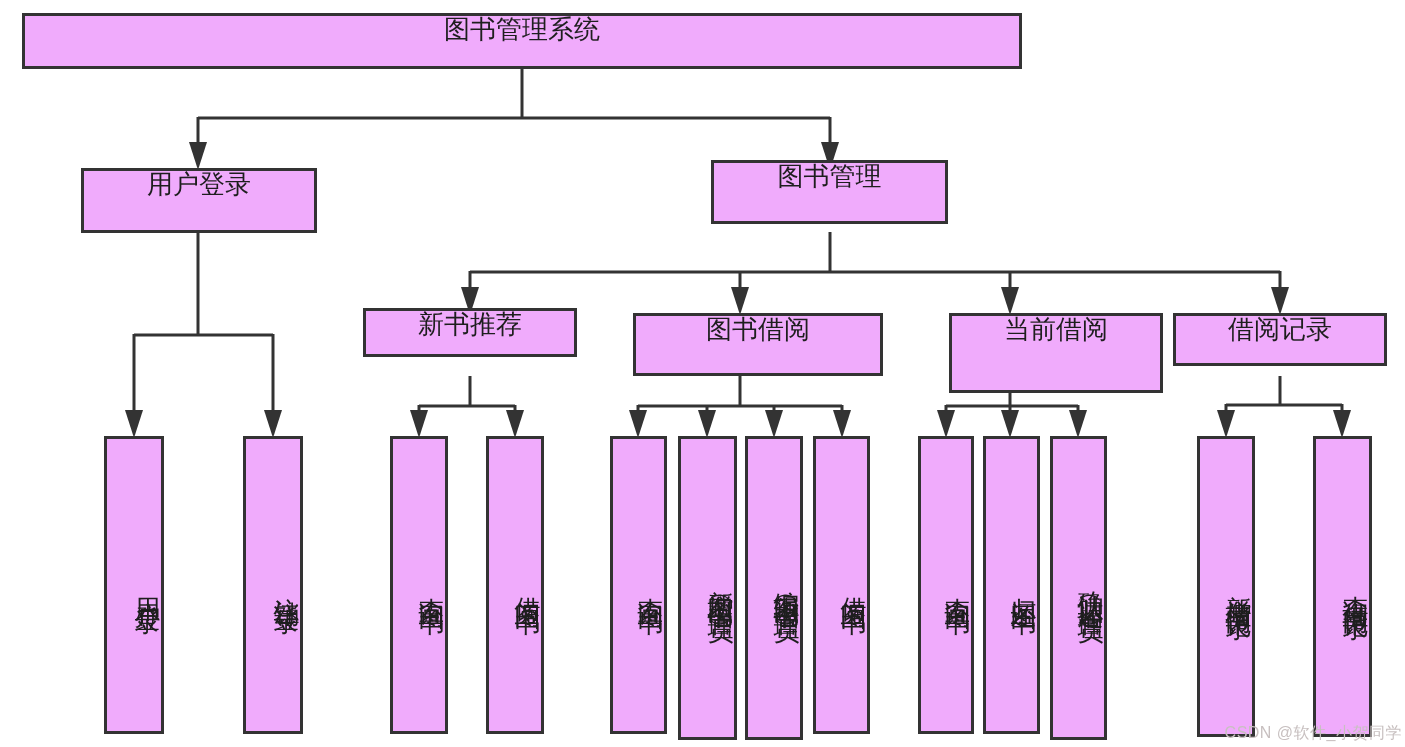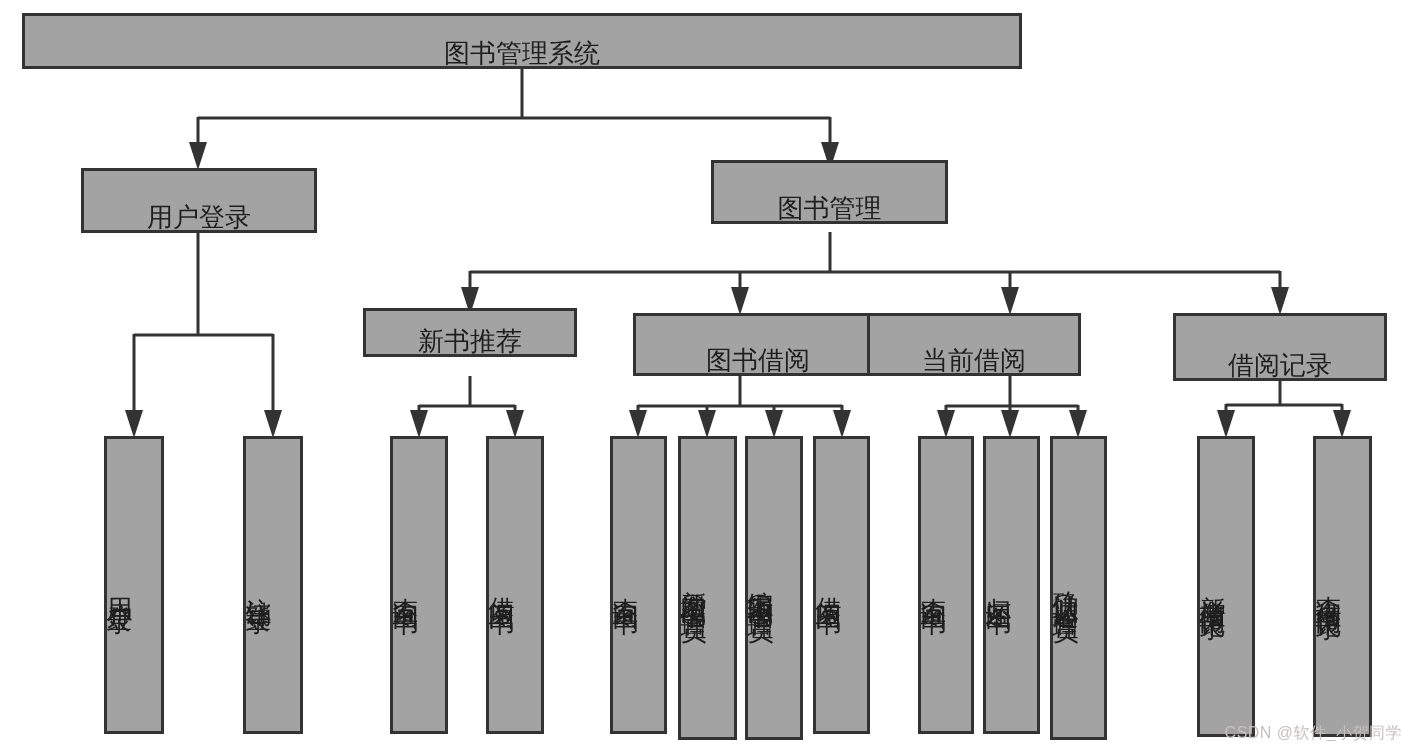--- a/index.html
+++ b/index.html
@@ -10,24 +10,24 @@
     overflow:hidden;
     font-family:"Liberation Sans","DejaVu Sans",sans-serif;
   }
   .connectors{
     position:absolute;left:0;top:0;width:1405px;height:747px;
     pointer-events:none;
   }
   .box{
     position:absolute;
     box-sizing:border-box;
-    background:#a3a3a3;
+    background:#f0abfc;
     border:3px solid #333333;
     display:flex;
-    align-items:flex-end;
+    align-items:flex-start;
     justify-content:center;
     color:#1e1e1e;
     font-size:26px;
     line-height:1;
     white-space:nowrap;
   }
   .box.v{
     writing-mode:vertical-rl;
     text-orientation:mixed;
     font-size:26px;
@@ -131,24 +131,24 @@
   <div class="box" style="left:711px;top:160px;width:237px;height:64px">
     <span>图书管理</span>
   </div>
 
   <div class="box" style="left:363px;top:308px;width:214px;height:49px">
     <span>新书推荐</span>
   </div>
   <div class="box" style="left:633px;top:313px;width:250px;height:63px">
     <span>图书借阅</span>
   </div>
-  <div class="box" style="left:867px;top:313px;width:214px;height:63px">
+  <div class="box" style="left:949px;top:313px;width:214px;height:80px">
     <span>当前借阅</span>
   </div>
-  <div class="box" style="left:1173px;top:313px;width:214px;height:68px">
+  <div class="box" style="left:1173px;top:313px;width:214px;height:53px">
     <span>借阅记录</span>
   </div>
 
   <div class="box v" style="left:104px;top:436px;width:60px;height:298px">
     <span>用户登录</span>
   </div>
   <div class="box v" style="left:243px;top:436px;width:60px;height:298px">
     <span>注销登录</span>
   </div>
 

